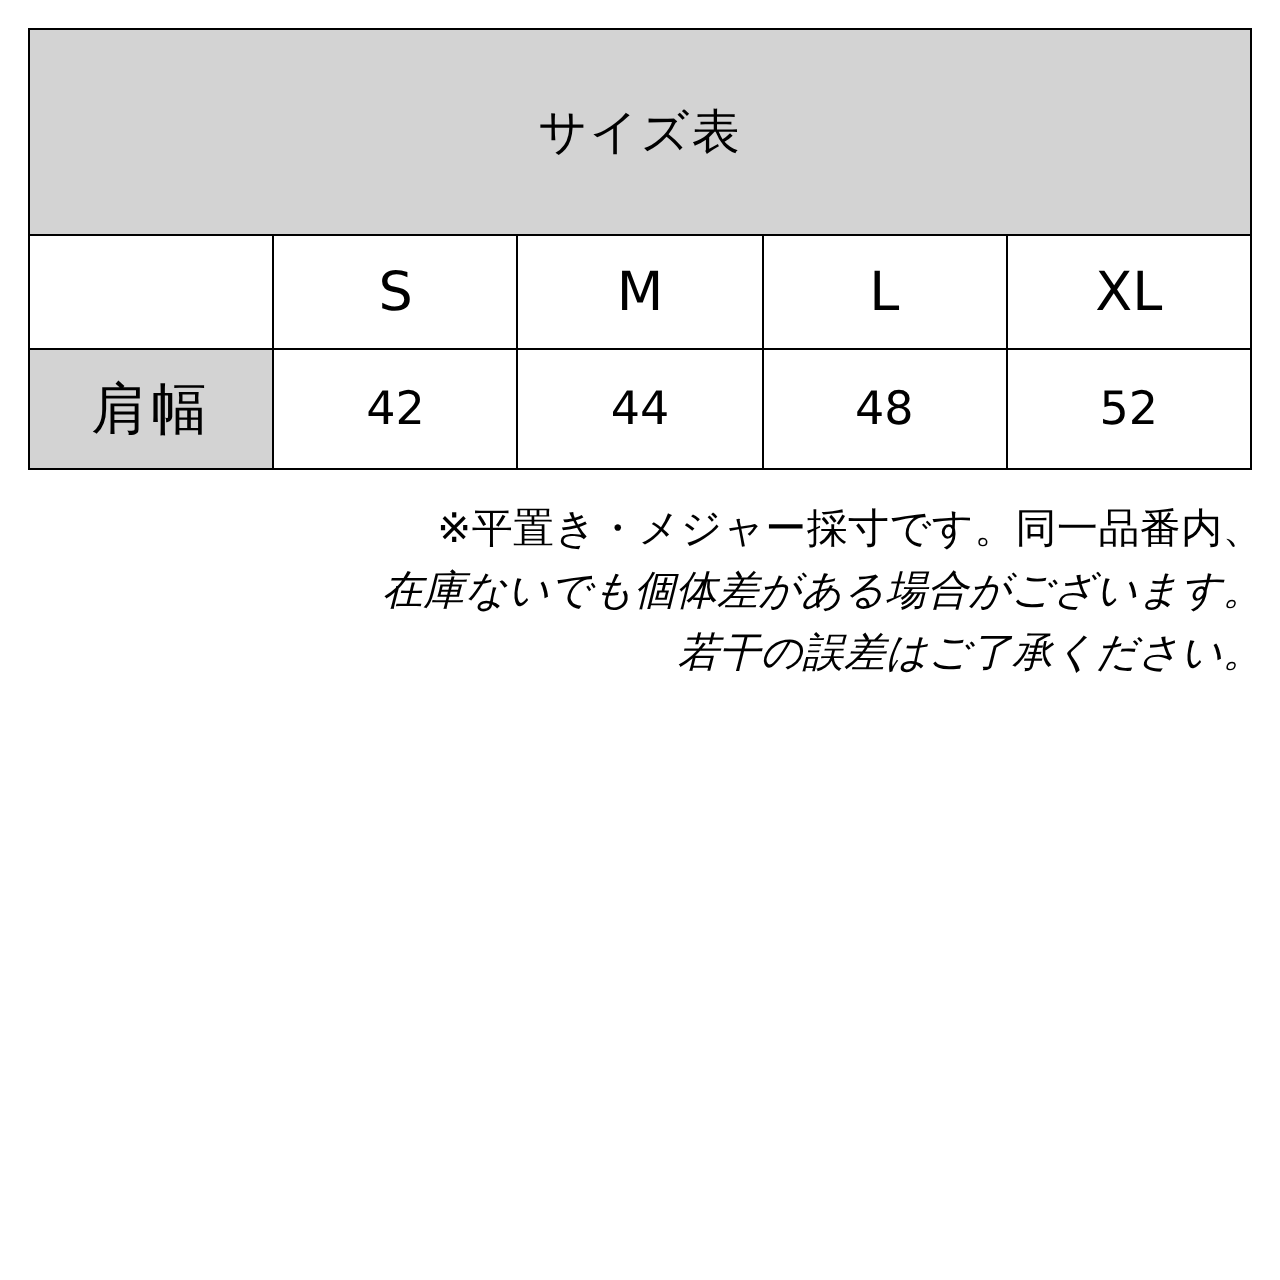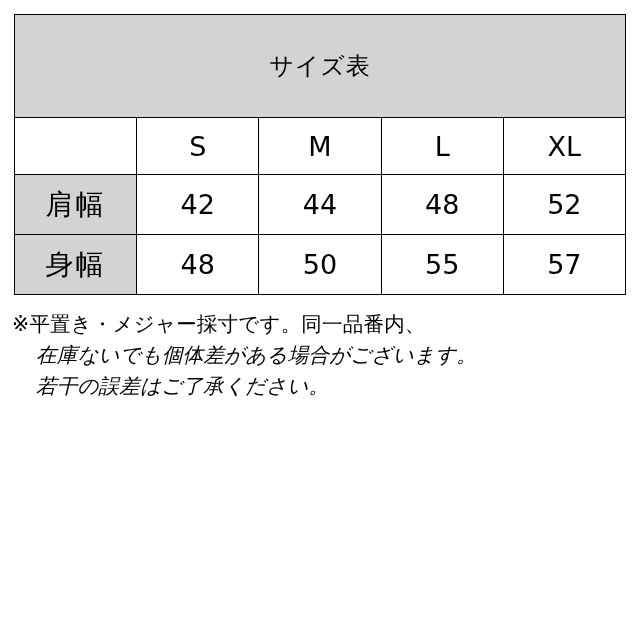--- a/index.html
+++ b/index.html
@@ -46,33 +46,34 @@
   .hdr-row td {
     height: 56px;
     font-size: 27px;
     background: #ffffff;
   }
   .hdr-row td.corner {
     background: #ffffff;
   }
   .data-row td {
     height: 59px;
-    font-size: 27px;
+    font-size: 23px;
   }
   .data-row td.rowlabel {
     background: #d3d3d3;
     font-size: 28px;
     letter-spacing: 2px;
   }
   .col-label { width: 172px; }
   .col-size { width: 110px; }
 
   .notes {
     margin: 14px 0 0 0;
     padding: 0 8px 0 12px;
+    text-align: right;
   }
   .note-line {
     font-size: 20.5px;
     line-height: 1.52;
     letter-spacing: 0.2px;
     white-space: pre;
   }
   .note-line.indent {
     padding-left: 24px;
     font-style: italic;
@@ -98,27 +99,20 @@
         </tr>
 
         <tr class="data-row">
           <td class="rowlabel col-label">肩幅</td>
           <td>42</td>
           <td>44</td>
           <td>48</td>
           <td>52</td>
         </tr>
 
-        <tr class="data-row">
-          <td class="rowlabel col-label">身幅</td>
-          <td>48</td>
-          <td>50</td>
-          <td>55</td>
-          <td>57</td>
-        </tr>
 
 
       </tbody>
     </table>
   </div>
 
   <div class="notes">
     <div class="note-line">※平置き・メジャー採寸です。同一品番内、</div>
     <div class="note-line indent">在庫ないでも個体差がある場合がございます。</div>
     <div class="note-line indent">若干の誤差はご了承ください。</div>

